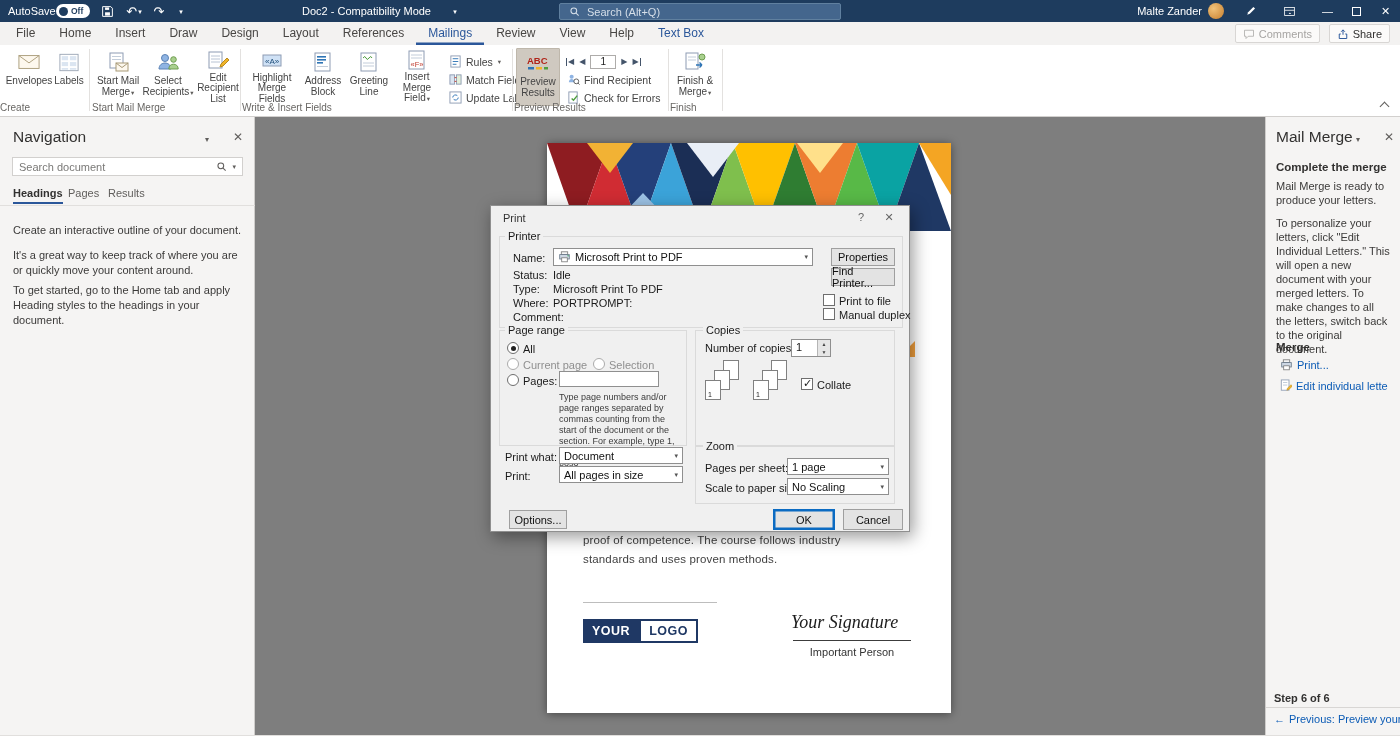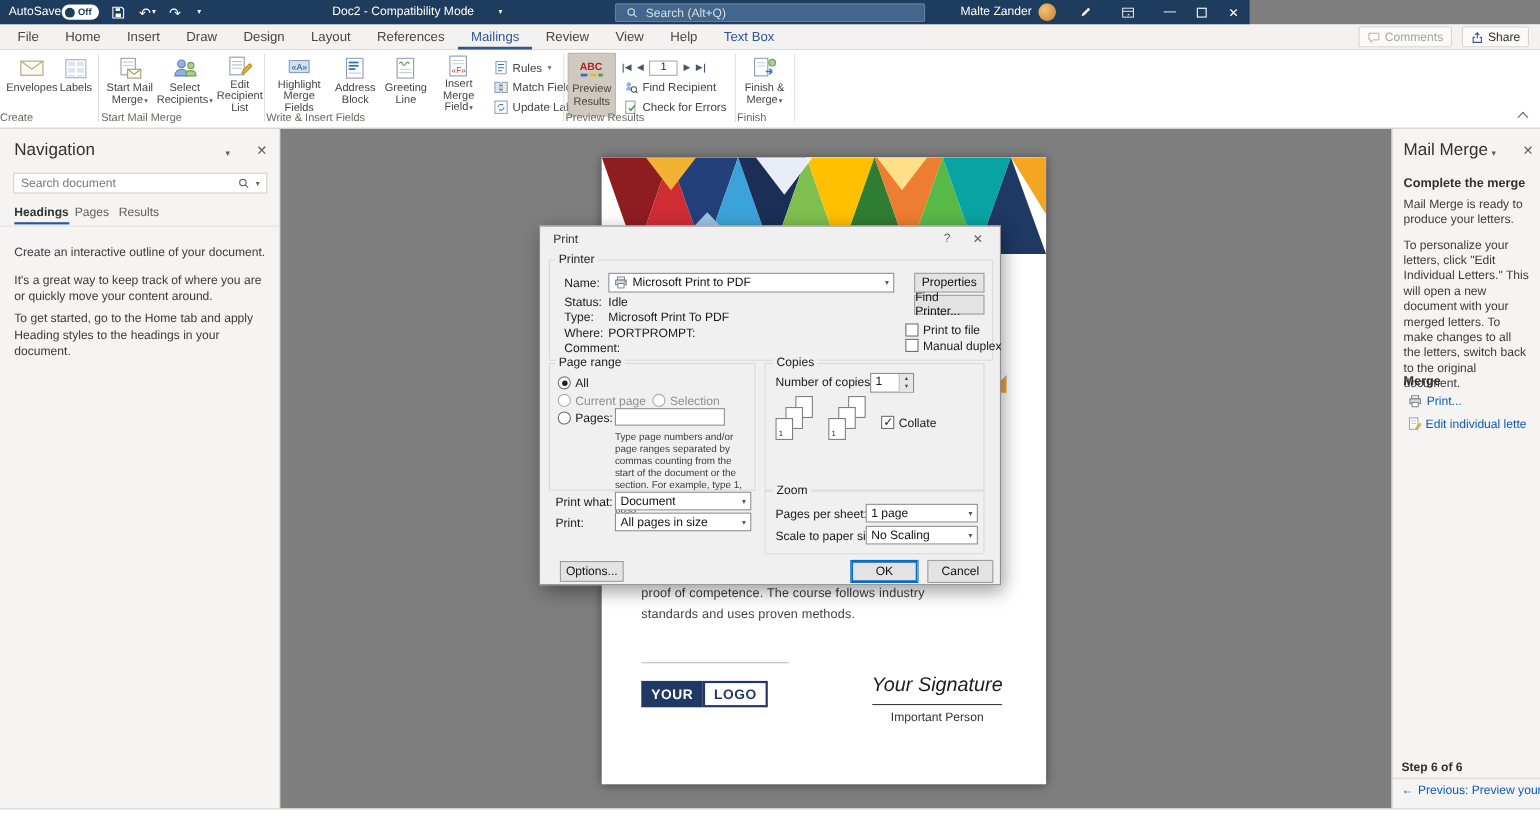--- a/index.html
+++ b/index.html
@@ -1,20 +1,20 @@
 <!DOCTYPE html>
 <html><head>
 <meta charset="utf-8">
 <style>
 *{margin:0;padding:0;box-sizing:border-box}
 body{font-family:"Liberation Sans",sans-serif}
 #app{position:relative;width:1400px;height:744px;overflow:hidden;background:#7e7e7e;font-family:"Liberation Sans",sans-serif}
 
 
-#titlebar{position:absolute;left:0;top:0;width:1136px;height:22px;background:#1e3c5e;z-index:60}
+#titlebar{position:absolute;left:0;top:0;width:1400px;height:22px;background:#1e3c5e;z-index:60}
 .tb-text{position:absolute;font-size:11px;color:#fff;top:5px;white-space:nowrap}
 .pill{position:absolute;left:56px;top:4px;width:34px;height:14px;border-radius:8px;background:#fff;display:flex;align-items:center;gap:3px;padding:0 3px}
 .pill .knob{width:9px;height:9px;border-radius:50%;background:#1e3c5e;flex:none}
 .pill .state{font-size:8.5px;color:#1e3c5e;font-weight:bold;line-height:1}
 .tbico{position:absolute;top:3px;width:18px;height:16px;display:flex;align-items:center;justify-content:center;color:#fff;gap:1px}
 .tbico svg{display:block}
 .tbglyph{font-size:13px;line-height:1;color:#fff}
 .chev7{font-size:7px;color:#fff;line-height:1}
 #tb-search{position:absolute;left:559px;top:3px;width:282px;height:17px;background:#44668d;border:1px solid #60809f;border-radius:2px;display:flex;align-items:center;gap:7px;padding:0 9px}
 #tb-search .ph{font-size:11px;color:#d6dfe9}
@@ -63,21 +63,21 @@
 
 
 #docarea{position:absolute;left:255px;top:117px;width:1010px;height:618px;background:#7e7e7e;overflow:hidden}
 #page{position:absolute;left:292px;top:26px;width:404px;height:570px;background:#fff;box-shadow:0 1px 9px rgba(0,0,0,.45)}
 .otri{position:absolute;left:352px;top:198px;width:0;height:0;border-bottom:16px solid #f2a03d;border-left:16px solid transparent}
 .docline{position:absolute;left:36px;top:388px;width:312px;font-size:11.5px;line-height:18.5px;color:#3f3f3f;letter-spacing:.15px}
 .dochr{position:absolute;left:36px;top:459px;width:134px;border-top:1px solid #bdbdbd}
 .logo{position:absolute;left:36px;top:476px;display:flex;align-items:stretch}
 .logo .l1{background:#1f3864;color:#fff;font-weight:bold;font-size:12.5px;padding:5px 9px;letter-spacing:.5px}
 .logo .l2{border:2px solid #1f3864;color:#1f3864;font-weight:bold;font-size:12.5px;padding:3px 8px;letter-spacing:.5px;background:#fff}
-.sig{position:absolute;left:244px;top:469px;width:122px;text-align:center;font-family:Liberation Sans, sans-serif;font-style:italic;font-size:18px;color:#1c1c1c;white-space:nowrap}
+.sig{position:absolute;left:244px;top:469px;width:122px;text-align:left;font-family:Liberation Serif, serif;font-style:italic;font-size:18px;color:#1c1c1c;white-space:nowrap}
 .sigline{position:absolute;left:246px;top:497px;width:118px;border-top:1px solid #3c3c3c}
 .signame{position:absolute;left:244px;top:503px;width:122px;text-align:center;font-size:11px;color:#333}
 
 
 #printdlg{position:absolute;left:490px;top:205px;width:420px;height:327px;background:#f0f0f0;border:1px solid #8f8f8f;box-shadow:3px 5px 16px rgba(0,0,0,.4);z-index:70;font-size:11px;color:#1a1a1a}
 .dtitle{position:absolute;left:12px;top:6px;font-size:11px;color:#333}
 .dico{position:absolute;top:5px;font-size:11px;color:#666;width:16px;text-align:center}
 .grp{position:absolute;border:1px solid #dadada}
 .grp-label{position:absolute;background:#f0f0f0;padding:0 3px;font-size:11px;color:#1a1a1a;white-space:nowrap}
 .dlabel{position:absolute;font-size:11px;color:#1a1a1a;white-space:nowrap}

